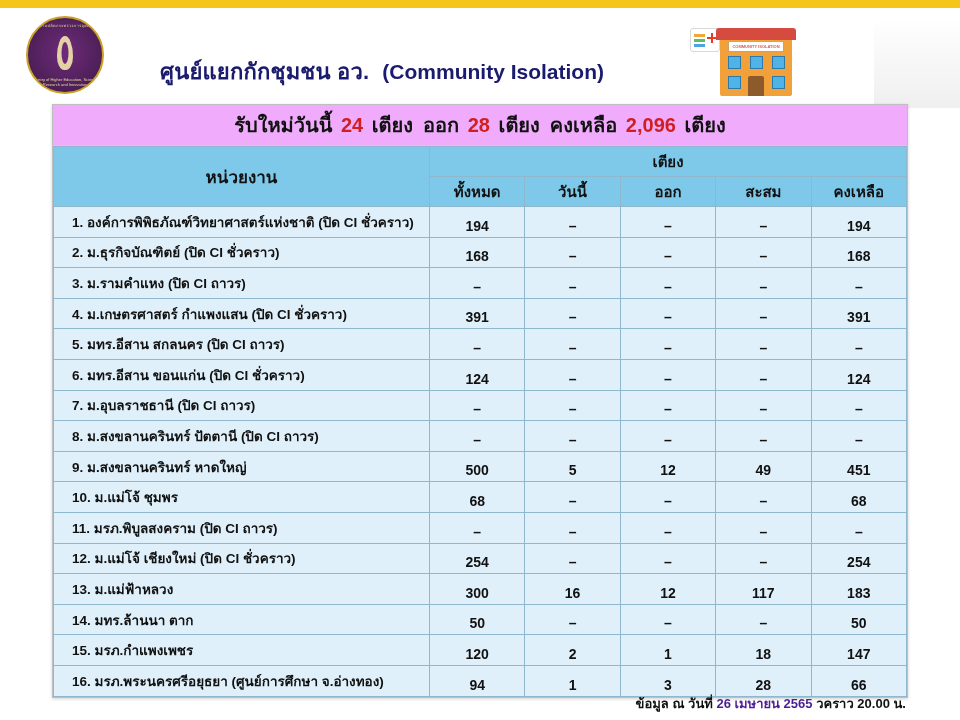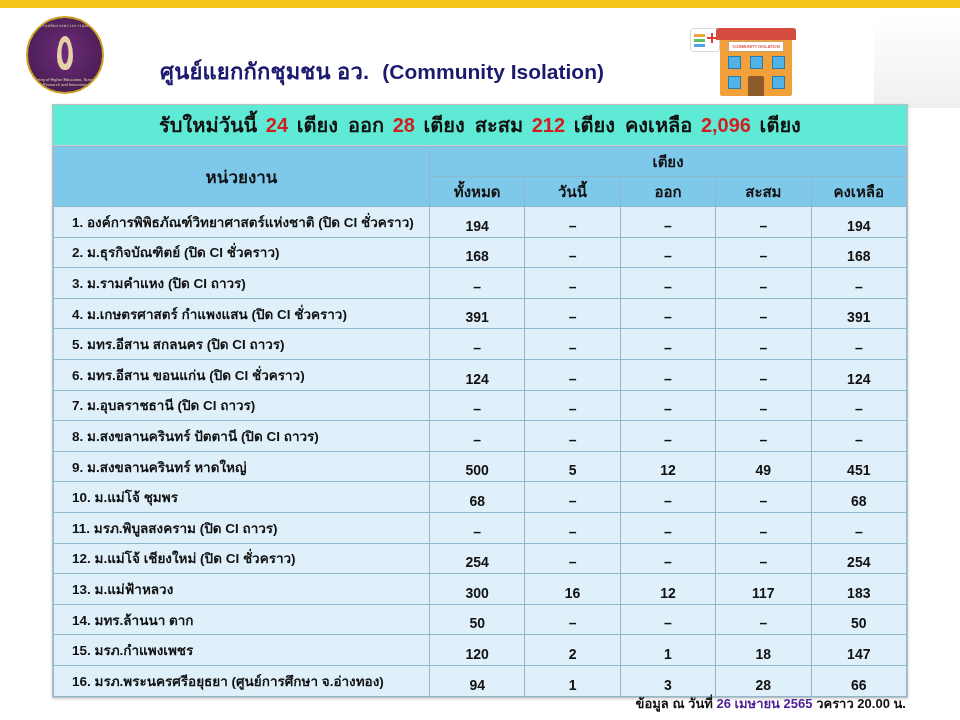--- a/index.html
+++ b/index.html
@@ -188,21 +188,21 @@
     top: 8px;
     width: 86px;
     height: 92px;
     background: linear-gradient(to bottom, #ffffff 0%, #efefef 100%);
   }
   .summary-card {
     position: absolute;
     left: 52px;
     top: 104px;
     width: 856px;
-    background: #5eead4;
+    background: #f0abfc;
     border: 1px solid #bfbfbf;
     box-shadow: 0 1px 3px rgba(0,0,0,.18);
     box-sizing: border-box;
     padding: 0;
   }
   .summary-row {
     height: 40px;
     display: flex;
     align-items: center;
     justify-content: center;
@@ -306,25 +306,20 @@
       <span>รับใหม่วันนี้</span>
       <span class="sum-num">24</span>
       <span>เตียง</span>
     </span>
     <span class="summary-item">
       <span>ออก</span>
       <span class="sum-num">28</span>
       <span>เตียง</span>
     </span>
     <span class="summary-item">
-      <span>สะสม</span>
-      <span class="sum-num">212</span>
-      <span>เตียง</span>
-    </span>
-    <span class="summary-item">
       <span>คงเหลือ</span>
       <span class="sum-num">2,096</span>
       <span>เตียง</span>
     </span>
   </div>
 
   <table>
     <thead>
       <tr>
         <th class="unit-head" rowspan="2">หน่วยงาน</th>

